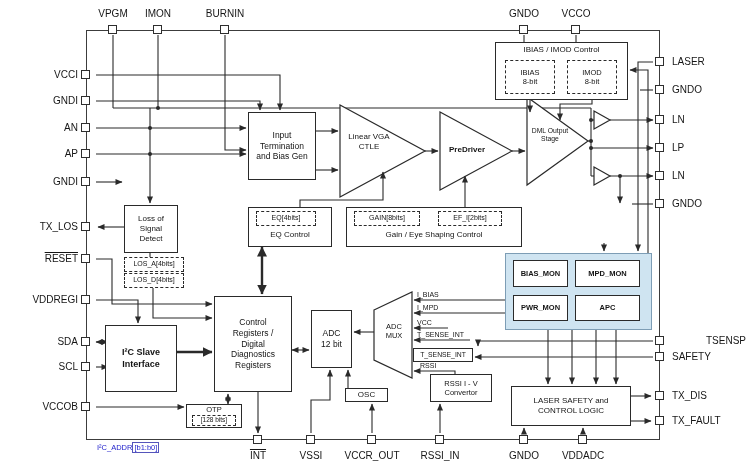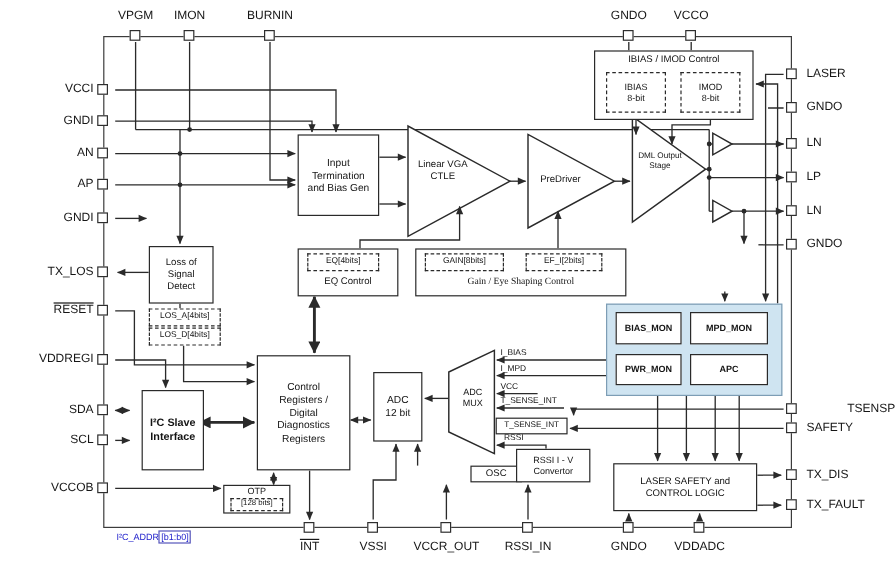--- a/index.html
+++ b/index.html
@@ -198,41 +198,41 @@
   <div class="plab b" style="left:405px;top:450px;">RSSI_IN</div>
   <div class="plab b" style="left:489px;top:450px;">GNDO</div>
   <div class="plab b" style="left:548px;top:450px;">VDDADC</div>
 
   <div class="blk" style="left:248px;top:112px;width:68px;height:68px;font-size:8.5px;">Input
 Termination
 and Bias Gen</div>
 
   <div class="lbl" style="left:341px;top:132px;width:56px;font-size:8px;">Linear VGA
 CTLE</div>
-  <div class="lbl" style="left:441px;top:145px;width:52px;font-size:8px;">PreDriver</div>
+  <div class="lbl" style="left:441px;top:145px;width:52px;font-size:8px;font-weight:bold;">PreDriver</div>
   <div class="lbl" style="left:525px;top:127px;width:50px;font-size:6.8px;">DML Output
 Stage</div>
   <div class="lbl" style="left:376px;top:322px;width:36px;font-size:7.5px;">ADC
 MUX</div>
 
   <div class="blk" style="left:495px;top:42px;width:133px;height:58px;"></div>
   <div class="lbl" style="left:497px;top:45px;width:129px;font-size:8px;">IBIAS / IMOD Control</div>
   <div class="blk dash" style="left:505px;top:60px;width:50px;height:34px;font-size:7.5px;">IBIAS
 8-bit</div>
   <div class="blk dash" style="left:567px;top:60px;width:50px;height:34px;font-size:7.5px;">IMOD
 8-bit</div>
 
   <div class="blk" style="left:248px;top:207px;width:84px;height:40px;"></div>
   <div class="blk dash" style="left:256px;top:211px;width:60px;height:15px;font-size:7px;">EQ[4bits]</div>
   <div class="lbl" style="left:248px;top:230px;width:84px;font-size:8px;">EQ Control</div>
 
   <div class="blk" style="left:346px;top:207px;width:176px;height:40px;"></div>
   <div class="blk dash" style="left:354px;top:211px;width:66px;height:15px;font-size:7px;">GAIN[8bits]</div>
   <div class="blk dash" style="left:438px;top:211px;width:64px;height:15px;font-size:7px;">EF_I[2bits]</div>
-  <div class="lbl" style="left:346px;top:230px;width:176px;font-size:8px;font-family:Liberation Serif, serif;">Gain / Eye Shaping Control</div>
+  <div class="lbl" style="left:346px;top:230px;width:176px;font-size:8px;">Gain / Eye Shaping Control</div>
 
   <div class="blk" style="left:124px;top:205px;width:54px;height:48px;font-size:8px;">Loss of
 Signal
 Detect</div>
   <div class="blk dash" style="left:124px;top:257px;width:60px;height:15px;font-size:7px;">LOS_A[4bits]</div>
   <div class="blk dash" style="left:124px;top:273px;width:60px;height:15px;font-size:7px;">LOS_D[4bits]</div>
 
 
   <div class="region" style="left:505px;top:253px;width:147px;height:77px;"></div>
   <div class="blk bold" style="left:513px;top:260px;width:55px;height:27px;font-size:7.5px;">BIAS_MON</div>
@@ -242,28 +242,28 @@
 
   <div class="blk" style="left:214px;top:296px;width:78px;height:96px;font-size:8.5px;">Control
 Registers /
 Digital
 Diagnostics
 Registers</div>
 
   <div class="blk" style="left:311px;top:310px;width:41px;height:58px;font-size:8.5px;">ADC
 12 bit</div>
 
-  <div class="blk bold" style="left:118px;top:325px;width:52px;height:67px;font-size:9px;">I²C Slave
+  <div class="blk bold" style="left:105px;top:325px;width:72px;height:67px;font-size:9px;">I²C Slave
 Interface</div>
 
   <div class="blk" style="left:186px;top:404px;width:56px;height:24px;"></div>
   <div class="lbl" style="left:186px;top:405px;width:56px;font-size:7.5px;">OTP</div>
   <div class="blk dash" style="left:192px;top:415px;width:44px;height:11px;font-size:6.5px;">[128 bits]</div>
 
-  <div class="blk" style="left:345px;top:388px;width:43px;height:14px;font-size:8px;margin-left:47px;">OSC</div>
+  <div class="blk" style="left:345px;top:388px;width:43px;height:14px;font-size:8px;">OSC</div>
 
   <div class="blk" style="left:430px;top:374px;width:62px;height:28px;font-size:7.5px;">RSSI I - V
 Convertor</div>
 
   <div class="blk" style="left:511px;top:386px;width:120px;height:40px;font-size:8px;">LASER SAFETY and
 CONTROL LOGIC</div>
 
   <div class="blk" style="left:413px;top:348px;width:60px;height:14px;font-size:6.8px;">T_SENSE_INT</div>
 
   <div class="sig" style="left:417px;top:291px;">I_BIAS</div>

